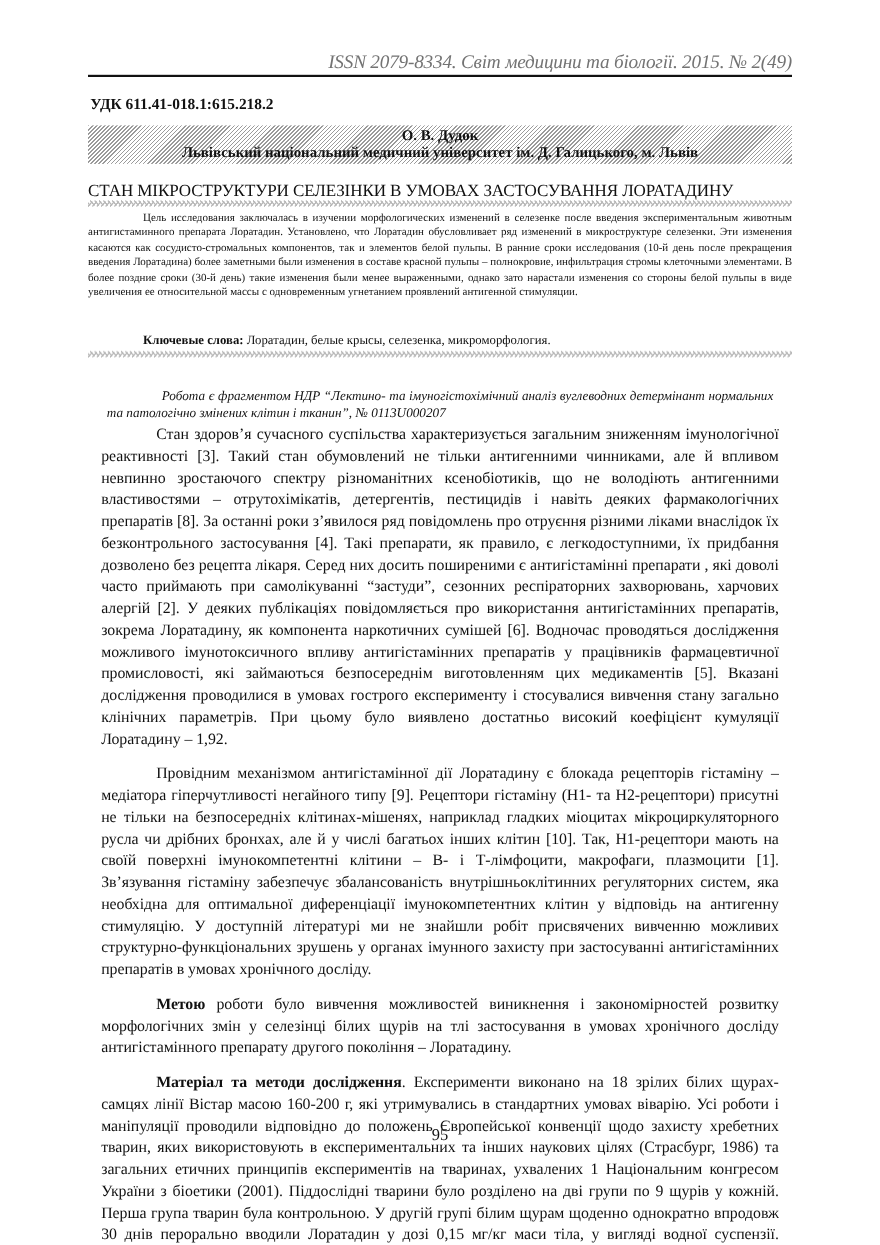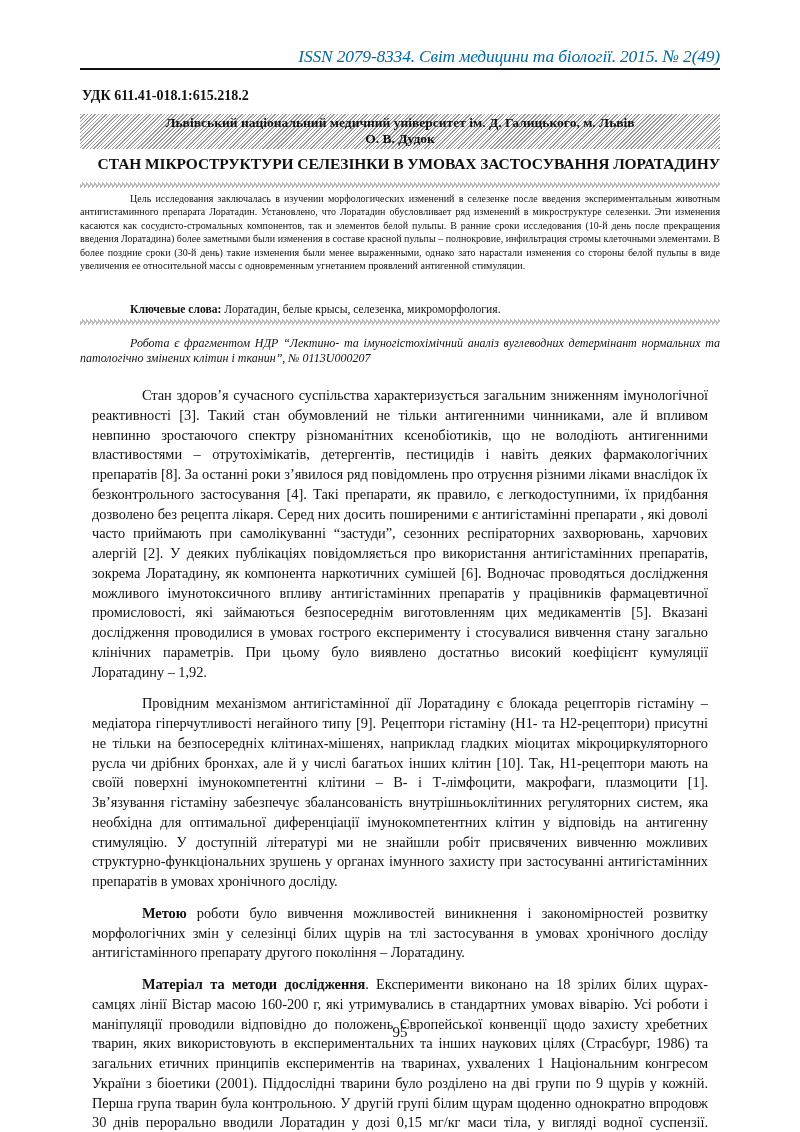--- a/index.html
+++ b/index.html
@@ -1,69 +1,69 @@
 <!DOCTYPE html>
 <html><head>
 <meta charset="utf-8">
 <style>
   html, body { margin: 0; padding: 0; background: #ffffff; }
   body { width: 800px; height: 1132px; position: relative; overflow: hidden;
          font-family: "Liberation Serif", "DejaVu Serif", serif; color: #111; }
   .page { position: absolute; left: 80px; top: 0; width: 640px; }
 
   .running-header { position: absolute; top: 46px; right: 0; width: 640px; text-align: right;
-    font-style: italic; font-size: 17.5px; letter-spacing: -0.2px; color: #0369a1; }
+    font-style: italic; font-size: 17.5px; letter-spacing: -0.2px; color: #737373; }
   .header-rule { position: absolute; top: 68px; left: 0; width: 640px; height: 2px; background: #111; }
 
   .udc { position: absolute; top: 88px; left: 2px; font-weight: bold; font-size: 14px; text-align: center; }
 
   .author-band { position: absolute; top: 114px; left: 0; width: 640px; height: 34px;
     background: repeating-linear-gradient(135deg, #9a9a9a 0px, #9a9a9a 1px, #ffffff 1px, #ffffff 2.6px);
     text-align: center; font-weight: bold; font-size: 13.5px; line-height: 16px; padding-top: 1px; }
   .author-band span { display: block; color: #111; }
 
-  .title { position: absolute; top: 155px; left: 0; width: 640px; text-align: right;
-    font-weight: bold; font-size: 15.5px; letter-spacing: -0.1px; }
+  .title { position: absolute; top: 165px; left: 0; width: 640px; text-align: left;
+    font-weight: normal; font-size: 15.5px; letter-spacing: -0.1px; }
 
   .wave { position: absolute; left: 0; width: 640px; height: 8px;
     background:
       linear-gradient(135deg, transparent 45%, #b8b8b8 45%, #b8b8b8 60%, transparent 60%) 0 0 / 4px 8px repeat-x,
       linear-gradient(45deg, transparent 45%, #b8b8b8 45%, #b8b8b8 60%, transparent 60%) 2px 0 / 4px 8px repeat-x; }
   .wave.w1 { top: 181px; }
   .wave.w2 { top: 318px; }
 
   .abstract { position: absolute; top: 192px; left: 0; width: 640px;
     font-size: 10px; line-height: 13.4px; text-align: justify; }
   .abstract p { margin: 0; text-indent: 50px; }
   .keywords { position: absolute; top: 303px; left: 0; width: 640px; font-size: 11.6px; text-indent: 50px; }
   .keywords b { font-weight: bold; text-align: right; }
 
   .funding { position: absolute; top: 336px; left: 0; width: 640px; font-style: italic;
     font-size: 12px; line-height: 15px; text-align: justify; }
-  .funding p { margin: 0; text-indent: 50px; }
+  .funding p { margin: 17px; text-indent: 50px; }
 
   .body { position: absolute; top: 374px; left: 0; width: 640px;
     font-size: 14.4px; line-height: 19.75px; text-align: justify; letter-spacing: -0.05px; }
   .body p { margin: 12px; text-indent: 50px; }
   .body b { font-weight: bold; }
 
   .page-number { position: absolute; top: 1024px; left: 0; width: 640px; text-align: center; font-size: 15px; }
 </style>
 </head>
 <body>
 
 <div class="page">
   <div class="running-header">ISSN 2079-8334. Світ медицини та біології. 2015. № 2(49)</div>
   <div class="header-rule"></div>
 
   <div class="udc">УДК 611.41-018.1:615.218.2</div>
 
   <div class="author-band">
+    <span>О. В. Дудок</span>
     <span>Львівський національний медичний університет ім. Д. Галицького, м. Львів</span>
-    <span>О. В. Дудок</span>
   </div>
 
   <div class="title">СТАН МІКРОСТРУКТУРИ СЕЛЕЗІНКИ В УМОВАХ ЗАСТОСУВАННЯ ЛОРАТАДИНУ</div>
 
   <div class="wave w1"></div>
 
   <div class="abstract">
     <p>Цель исследования заключалась в изучении морфологических изменений в селезенке после введения экспериментальным животным антигистаминного препарата Лоратадин. Установлено, что Лоратадин обусловливает ряд изменений в микроструктуре селезенки. Эти изменения касаются как сосудисто-стромальных компонентов, так и элементов белой пульпы. В ранние сроки исследования (10-й день после прекращения введения Лоратадина) более заметными были изменения в составе красной пульпы – полнокровие, инфильтрация стромы клеточными элементами. В более поздние сроки (30-й день) такие изменения были менее выраженными, однако зато нарастали изменения со стороны белой пульпы в виде увеличения ее относительной массы с одновременным угнетанием проявлений антигенной стимуляции.</p>
   </div>
   <div class="keywords"><b>Ключевые слова:</b><span> Лоратадин, белые крысы, селезенка, микроморфология.</span></div>

